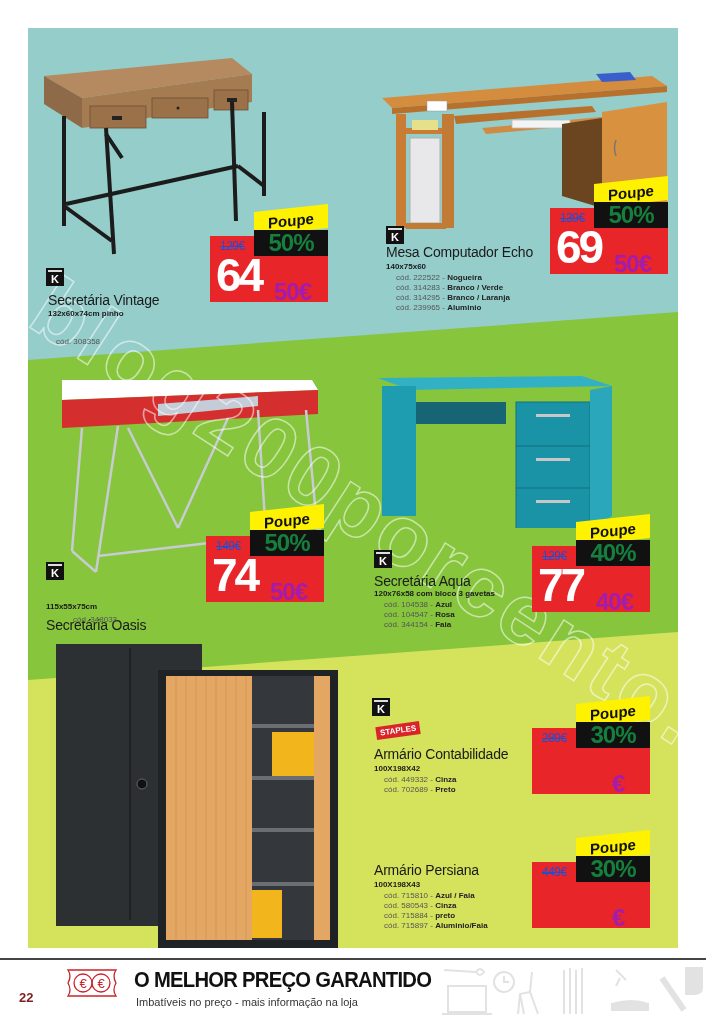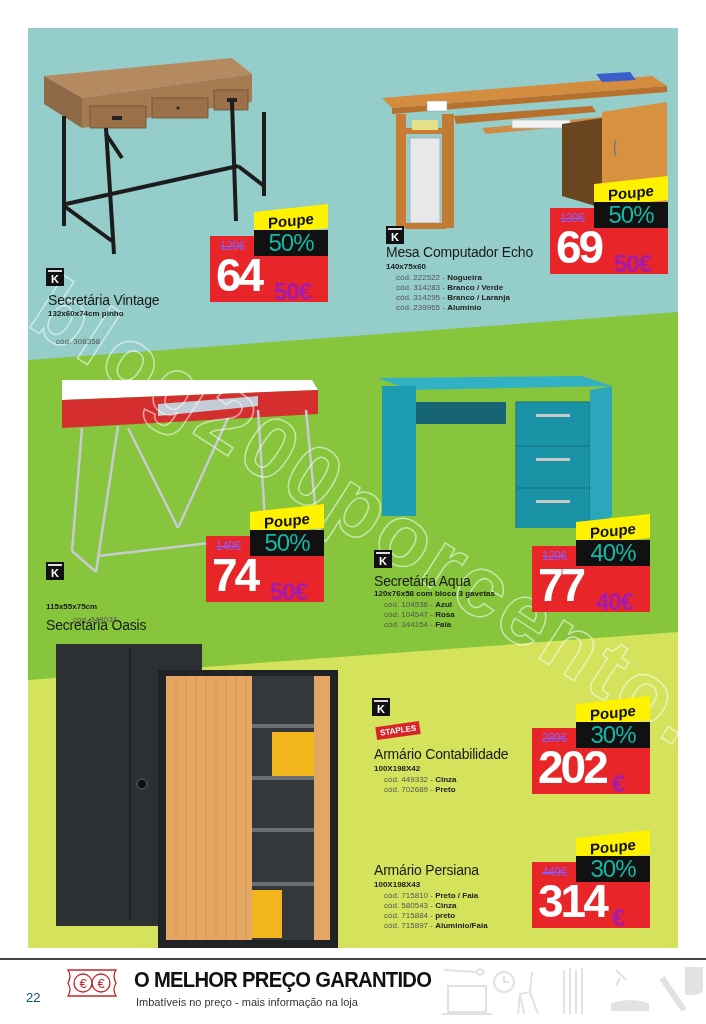--- a/index.html
+++ b/index.html
@@ -22,31 +22,31 @@
     font-weight: bold; font-size: 11px; line-height: 11px; padding-top: 6px; text-align: center; }
   .kit-logo::before { content: ""; position: absolute; left: 2px; top: 2px; width: 14px; height: 2px; background: #ddd; }
   .p-name { position: absolute; font-size: 14px; color: #1a1a1a; white-space: nowrap; letter-spacing: -0.2px; }
   .p-dims { position: absolute; font-size: 8px; font-weight: bold; color: #1a1a1a; white-space: nowrap; }
   .p-codes { position: absolute; font-size: 8px; color: #555; line-height: 10px; white-space: nowrap; }
   .p-codes b { color: #222; }
 
   .tag { position: absolute; width: 120px; height: 100px; }
   .tag .poupe { position: absolute; left: 44px; top: 0; width: 74px; height: 24px; background: #fff200;
     transform: skewY(-6deg); color: #111; font-weight: bold; font-size: 15px; text-align: center; line-height: 26px; font-family: "Liberation Sans", sans-serif; }
-  .tag .pct { position: absolute; left: 44px; top: 22px; width: 74px; height: 26px; background: #111; color: #14b8a6;
-    font-weight: normal; font-size: 24px; line-height: 26px; text-align: center; letter-spacing: -1px; }
+  .tag .pct { position: absolute; left: 44px; top: 22px; width: 74px; height: 26px; background: #111; color: #15803d;
+    font-weight: bold; font-size: 24px; line-height: 26px; text-align: center; letter-spacing: -1px; }
   .tag .red { position: absolute; left: 0; top: 28px; width: 118px; height: 66px; background: #e8262a; }
-  .tag .old { position: absolute; left: 10px; top: 31px; font-size: 12px; color: #8b5cf6; text-decoration: line-through; letter-spacing: -0.5px; }
+  .tag .old { position: absolute; left: 10px; top: 31px; font-size: 12px; color: #1d4ed8; text-decoration: line-through; letter-spacing: -0.5px; }
   .tag .big { position: absolute; left: 6px; top: 42px; font-size: 46px; font-weight: bold; color: #fff; letter-spacing: -3px; line-height: 50px; white-space: nowrap; }
   .tag .cents { position: absolute; font-size: 24px; font-weight: bold; color: #a21caf; line-height: 24px; letter-spacing: -1px; margin-top: 20px; }
 
   .staples { position: absolute; background: #d9252a; color: #fff; font-size: 8px; font-weight: bold; padding: 2px 4px; transform: rotate(-8deg); }
 
   .footer-line { position: absolute; left: 0; top: 958px; width: 706px; height: 2px; background: #444; }
-  .page-num { position: absolute; left: 26px; top: 990px; font-size: 13px; font-weight: normal; color: #0c4a6e; }
+  .page-num { position: absolute; left: 19px; top: 990px; font-size: 13px; font-weight: bold; color: #7f1d1d; }
   .euro-logo { position: absolute; left: 62px; top: 968px; width: 60px; height: 30px; }
   .footer-title { position: absolute; left: 134px; top: 967px; font-size: 22px; font-weight: bold; color: #111; letter-spacing: -0.8px; white-space: nowrap; transform: scaleX(0.92); transform-origin: 0 0; }
   .footer-sub { position: absolute; left: 136px; top: 996px; font-size: 11px; color: #333; white-space: nowrap; }
   .footer-icons { position: absolute; left: 440px; top: 962px; width: 266px; height: 56px; }
 </style>
 </head>
 <body>
 
 <div class="panel">
   <div class="bg-teal"></div>
@@ -220,38 +220,36 @@
   <div class="p-dims" style="left:346px;top:736px">100X198X42</div>
   <div class="p-codes" style="left:356px;top:747px">
     <div><span>cód. 449332</span> - <b>Cinza</b></div>
     <div><span>cód. 702689</span> - <b>Preto</b></div>
   </div>
   <div class="tag" style="left:504px;top:672px">
     <div class="poupe">Poupe</div>
     <div class="red"></div>
     <div class="pct">30%</div>
     <div class="old">289€</div>
-    <div class="big">202</div>
     <div class="cents" style="left:80px;top:52px">€</div>
   </div>
 
   <div class="p-name" style="left:346px;top:834px">Armário Persiana</div>
   <div class="p-dims" style="left:346px;top:852px">100X198X43</div>
   <div class="p-codes" style="left:356px;top:863px">
-    <div><span>cód. 715810</span> - <b>Preto / Faia</b></div>
+    <div><span>cód. 715810</span> - <b>Azul / Faia</b></div>
     <div><span>cód. 580543</span> - <b>Cinza</b></div>
     <div><span>cód. 715884</span> - <b>preto</b></div>
     <div><span>cód. 715897</span> - <b>Aluminio/Faia</b></div>
   </div>
   <div class="tag" style="left:504px;top:806px">
     <div class="poupe">Poupe</div>
     <div class="red"></div>
     <div class="pct">30%</div>
     <div class="old">449€</div>
-    <div class="big">314</div>
     <div class="cents" style="left:80px;top:52px">€</div>
   </div>
 </div>
 
 <div class="footer-line"></div>
 <div class="page-num">22</div>
 <svg class="euro-logo" viewBox="0 0 60 30">
   <path d="M6 2 H54 Q50 8 54 15 Q50 22 54 28 H6 Q10 22 6 15 Q10 8 6 2 Z" fill="none" stroke="#c8262b" stroke-width="1.3"></path>
   <circle cx="21" cy="15" r="9" fill="none" stroke="#c8262b" stroke-width="1.3"></circle>
   <circle cx="39" cy="15" r="9" fill="none" stroke="#c8262b" stroke-width="1.3"></circle>

